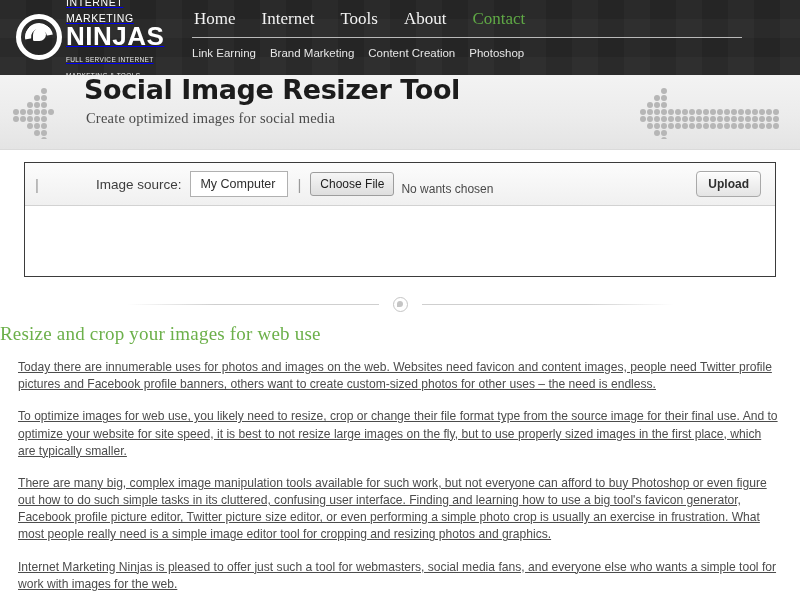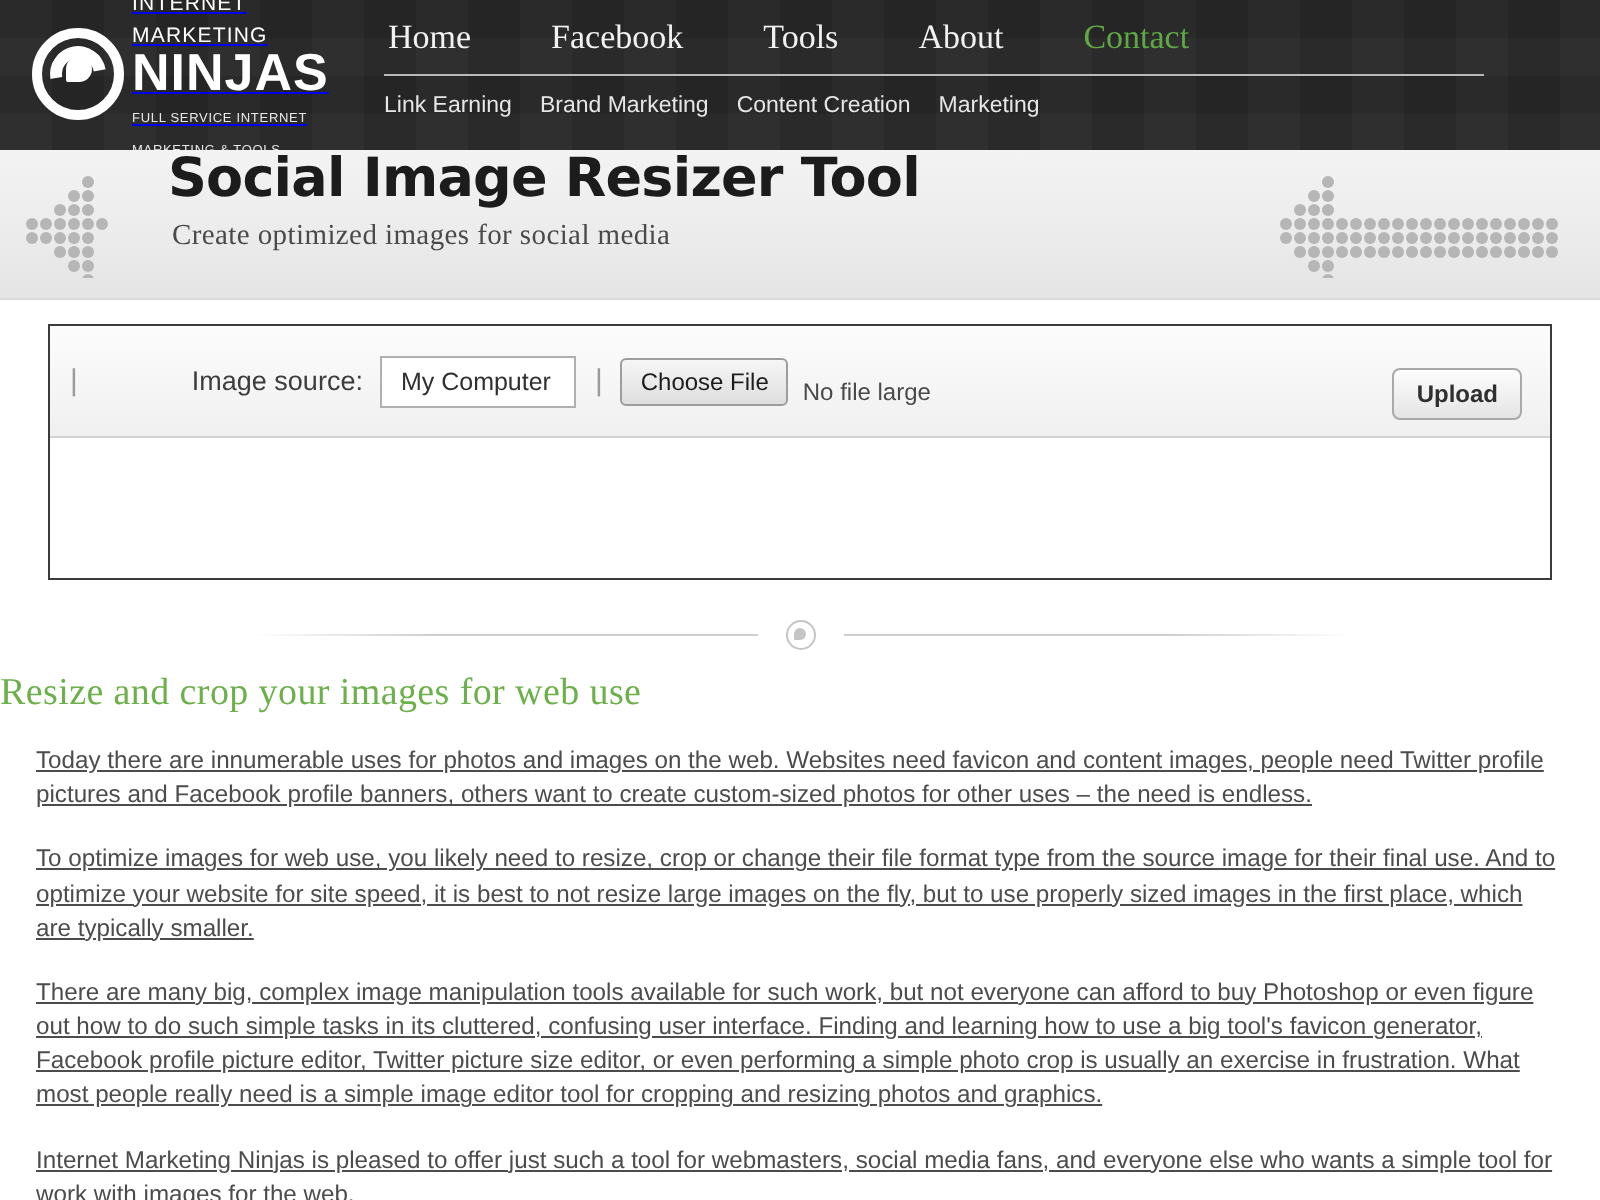--- a/index.html
+++ b/index.html
@@ -96,21 +96,21 @@
     color: #e8e8e8;
     margin-top: 3px;
   }
 
   .nav-primary {
     position: absolute;
     left: 192px;
     top: 9px;
     right: 10px;
     display: flex;
-    gap: 36px;
+    gap: 22px;
     align-items: flex-start;
   }
   .nav-primary a {
     font-family: "Liberation Serif", serif;
     font-size: 17px;
     color: #f2f2f2;
     text-decoration: none;
     line-height: 1;
     padding: 1px 2px;
   }
@@ -251,21 +251,20 @@
   }
   .file-status {
     font-family: "Liberation Sans", sans-serif;
     font-size: 12px;
     color: #4a4a4a;
     white-space: nowrap;
   }
   .btn-upload {
     margin-left: auto;
     margin-right: 4px;
-    margin-top: 13px;
   }
   .drop-area {
     height: 70px;
     background: #fff;
   }
 
   
   .divider {
     display: flex;
     align-items: center;
@@ -340,33 +339,33 @@
     </span>
     <span class="logo-text">
       <span class="logo-line1">INTERNET MARKETING</span>
       <span class="logo-line2">NINJAS</span>
       <span class="logo-line3">FULL SERVICE INTERNET MARKETING &amp; TOOLS</span>
     </span>
   </a>
 
   <nav class="nav-primary">
     <a href="#">Home</a>
-    <a href="#">Facebook</a>
+    <a href="#">Internet</a>
     <a href="#">Tools</a>
     <a href="#">About</a>
     <a href="#" class="accent">Contact</a>
   </nav>
 
   <div class="nav-rule"></div>
 
   <nav class="nav-secondary">
     <a href="#">Link Earning</a>
     <a href="#">Brand Marketing</a>
     <a href="#">Content Creation</a>
-    <a href="#">Marketing</a>
+    <a href="#">Photoshop</a>
   </nav>
 </div>
 
 <div class="banner">
   <svg class="dots-left" width="70" height="52" viewBox="0 0 70 52">
     <g fill="#b6b6b6">
       <circle cx="36" cy="4" r="3"></circle>
       <circle cx="29" cy="11" r="3"></circle>
         <circle cx="36" cy="11" r="3"></circle>
       <circle cx="22" cy="18" r="3"></circle>
@@ -472,21 +471,21 @@
 </div>
 
 <div class="tool-panel">
   <div class="tool-bar">
     <span class="pipe">|</span>
     <span class="tool-label">Image source:</span>
     <div class="source-select">My Computer</div>
     <span class="pipe">|</span>
     <div class="file-group">
       <button class="btn-file">Choose File</button>
-      <span class="file-status">No file large</span>
+      <span class="file-status">No wants chosen</span>
     </div>
     <button class="btn btn-upload">Upload</button>
   </div>
   <div class="drop-area"></div>
 </div>
 
 <div class="divider">
   <span class="line"></span>
   <span class="swirl-mark">
     <span class="sring"></span>

